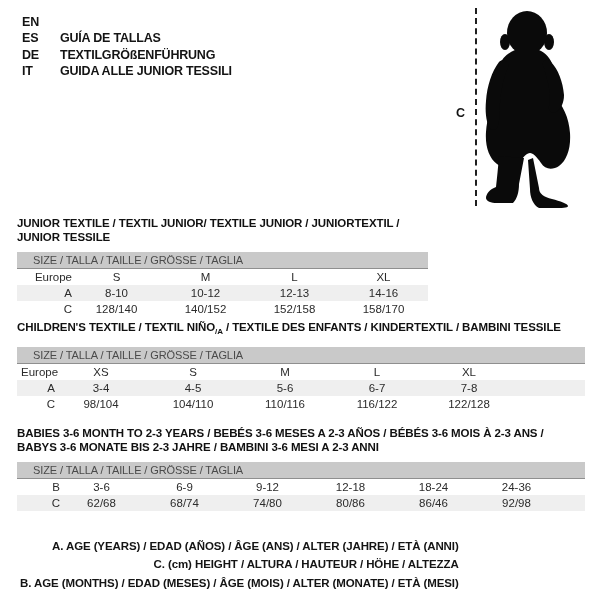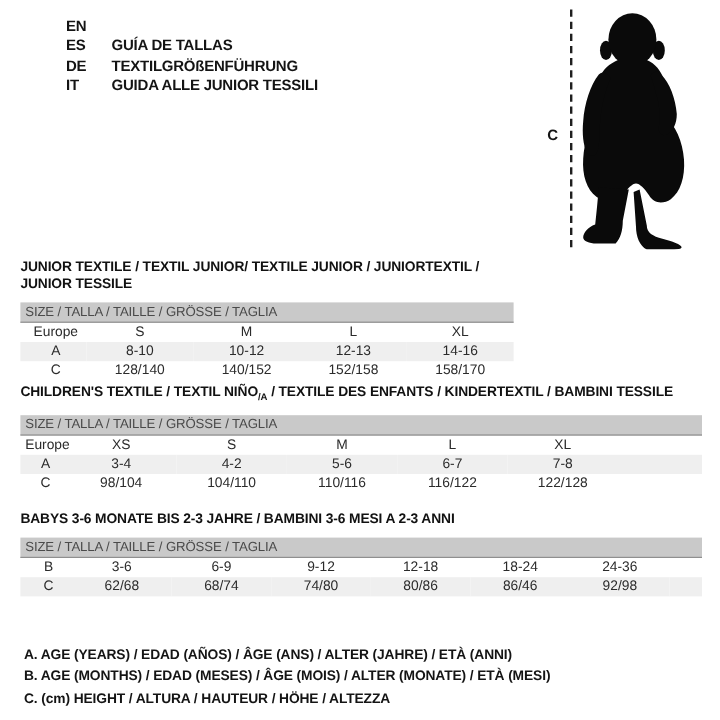--- a/index.html
+++ b/index.html
@@ -4,48 +4,48 @@
 <style>
   html,body{margin:0;padding:0;background:#ffffff;}
   .page{
     position:relative;width:600px;height:600px;overflow:hidden;
     background:#ffffff;color:#1c1c1c;
     font-family:"Liberation Sans", sans-serif;
   }
   
   .lang-block{position:absolute;top:14px;left:22px;}
   .lang-row{display:flex;line-height:16.4px;font-weight:bold;font-size:12.5px;letter-spacing:-0.2px;color:#141414;}
-  .lang-code{width:38px;flex:0 0 38px;margin-left:33px;}
+  .lang-code{width:38px;flex:0 0 38px;}
   
   .figure{position:absolute;top:6px;left:450px;width:145px;height:208px;}
   .figure-label{position:absolute;left:6px;top:100px;font-size:12.5px;font-weight:bold;color:#141414;}
   .dashed-line{position:absolute;left:25px;top:2px;height:198px;width:0;border-left:2px dashed #1f1f1f;}
   .baby-svg{position:absolute;left:33px;top:2px;}
   
   .section{position:absolute;left:17px;}
   .sec1{top:216px;width:411px;}
   .sec2{top:320px;width:568px;}
   .sec3{top:426px;width:568px;}
   .tbl-title{font-weight:bold;font-size:11.5px;line-height:14px;letter-spacing:-0.1px;color:#111;}
   .subsc{font-size:8px;vertical-align:sub;}
   .size-bar{
     margin-top:8px;height:16px;line-height:16px;
     background:#c9c9c9;border-bottom:1px solid #8f8f8f;
-    color:#4a4a4a;font-size:11px;padding-left:4px;letter-spacing:-0.1px;
+    color:#4a4a4a;font-size:11px;padding-left:16px;letter-spacing:-0.1px;
   }
   table.size-table{border-collapse:collapse;table-layout:fixed;width:100%;}
   table.size-table td{
     height:16px;padding:0;font-size:11.5px;color:#2b2b2b;
     text-align:center;vertical-align:middle;white-space:nowrap;
   }
-  table.size-table td.lbl{text-align:center;padding-left:4px;overflow:visible;}
+  table.size-table td.lbl{text-align:right;padding-left:4px;overflow:visible;}
   tr.alt{background:#efefef;}
   
   .notes{position:absolute;left:20px;top:537px;}
-  .note{font-weight:bold;font-size:11.5px;line-height:18.3px;letter-spacing:-0.1px;color:#141414;}
+  .note{font-weight:bold;font-size:11.5px;line-height:18.3px;letter-spacing:-0.1px;color:#141414;text-align:right;}
 </style>
 </head>
 <body>
 
 <div class="page">
 
   <div class="lang-block">
     <div class="lang-row">
       <span class="lang-code">EN</span>
     </div>
@@ -175,41 +175,42 @@
           <td>XS</td>
           <td>S</td>
           <td>M</td>
           <td>L</td>
           <td>XL</td>
           <td></td>
         </tr>
         <tr class="alt">
           <td class="lbl">A</td>
           <td>3-4</td>
-          <td>4-2</td>
+          <td>4-5</td>
           <td>5-6</td>
           <td>6-7</td>
           <td>7-8</td>
           <td></td>
         </tr>
         <tr>
           <td class="lbl">C</td>
           <td>98/104</td>
           <td>104/110</td>
           <td>110/116</td>
           <td>116/122</td>
           <td>122/128</td>
           <td></td>
         </tr>
       </tbody>
     </table>
   </div>
 
   <div class="section sec3">
     <div class="tbl-title">
+      <div>BABIES 3-6 MONTH TO 2-3 YEARS / BEBÉS 3-6 MESES A 2-3 AÑOS / BÉBÉS 3-6 MOIS À 2-3 ANS /</div>
       <div>BABYS 3-6 MONATE BIS 2-3 JAHRE / BAMBINI 3-6 MESI A 2-3 ANNI</div>
     </div>
     <div class="size-bar">SIZE / TALLA / TAILLE / GRÖSSE / TAGLIA</div>
     <table class="size-table">
       <colgroup>
           <col style="width:43px">
           <col style="width:83px">
           <col style="width:83px">
           <col style="width:83px">
           <col style="width:83px">
@@ -237,17 +238,17 @@
           <td>86/46</td>
           <td>92/98</td>
           <td></td>
         </tr>
       </tbody>
     </table>
   </div>
 
   <div class="notes">
     <div class="note">A. AGE (YEARS) / EDAD (AÑOS) / ÂGE (ANS) / ALTER (JAHRE) / ETÀ (ANNI)</div>
+    <div class="note">C. (cm) HEIGHT / ALTURA / HAUTEUR / HÖHE / ALTEZZA</div>
     <div class="note">B. AGE (MONTHS) / EDAD (MESES) / ÂGE (MOIS) / ALTER (MONATE) / ETÀ (MESI)</div>
-    <div class="note">C. (cm) HEIGHT / ALTURA / HAUTEUR / HÖHE / ALTEZZA</div>
   </div>
 
 </div>
 
 </body></html>

